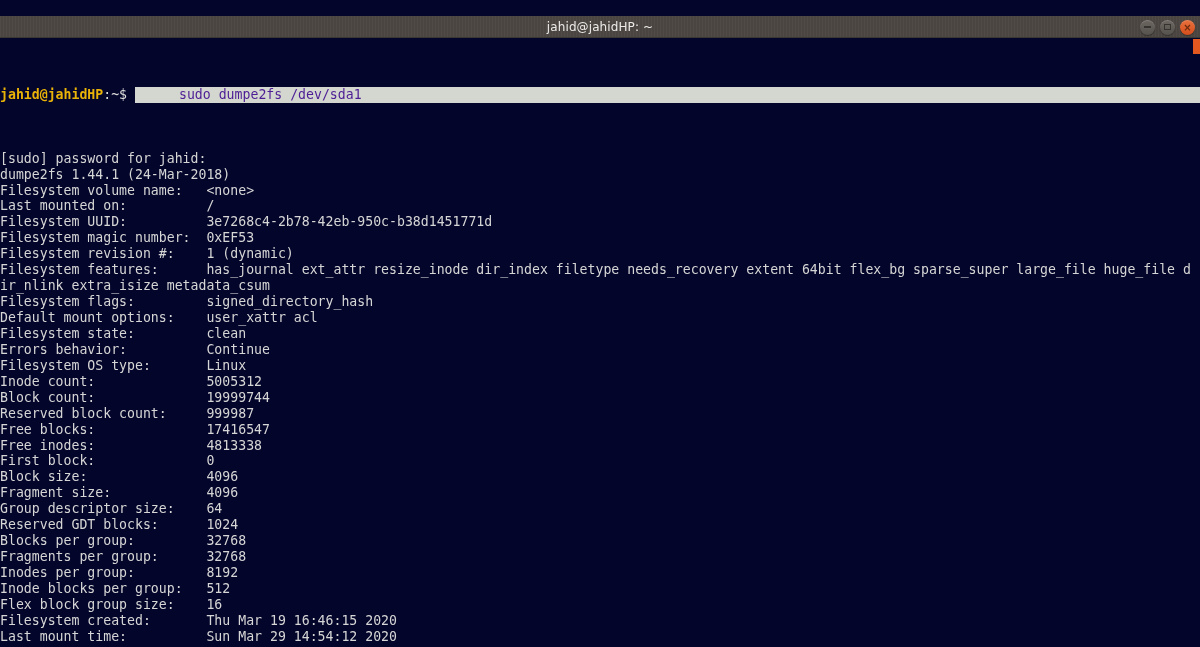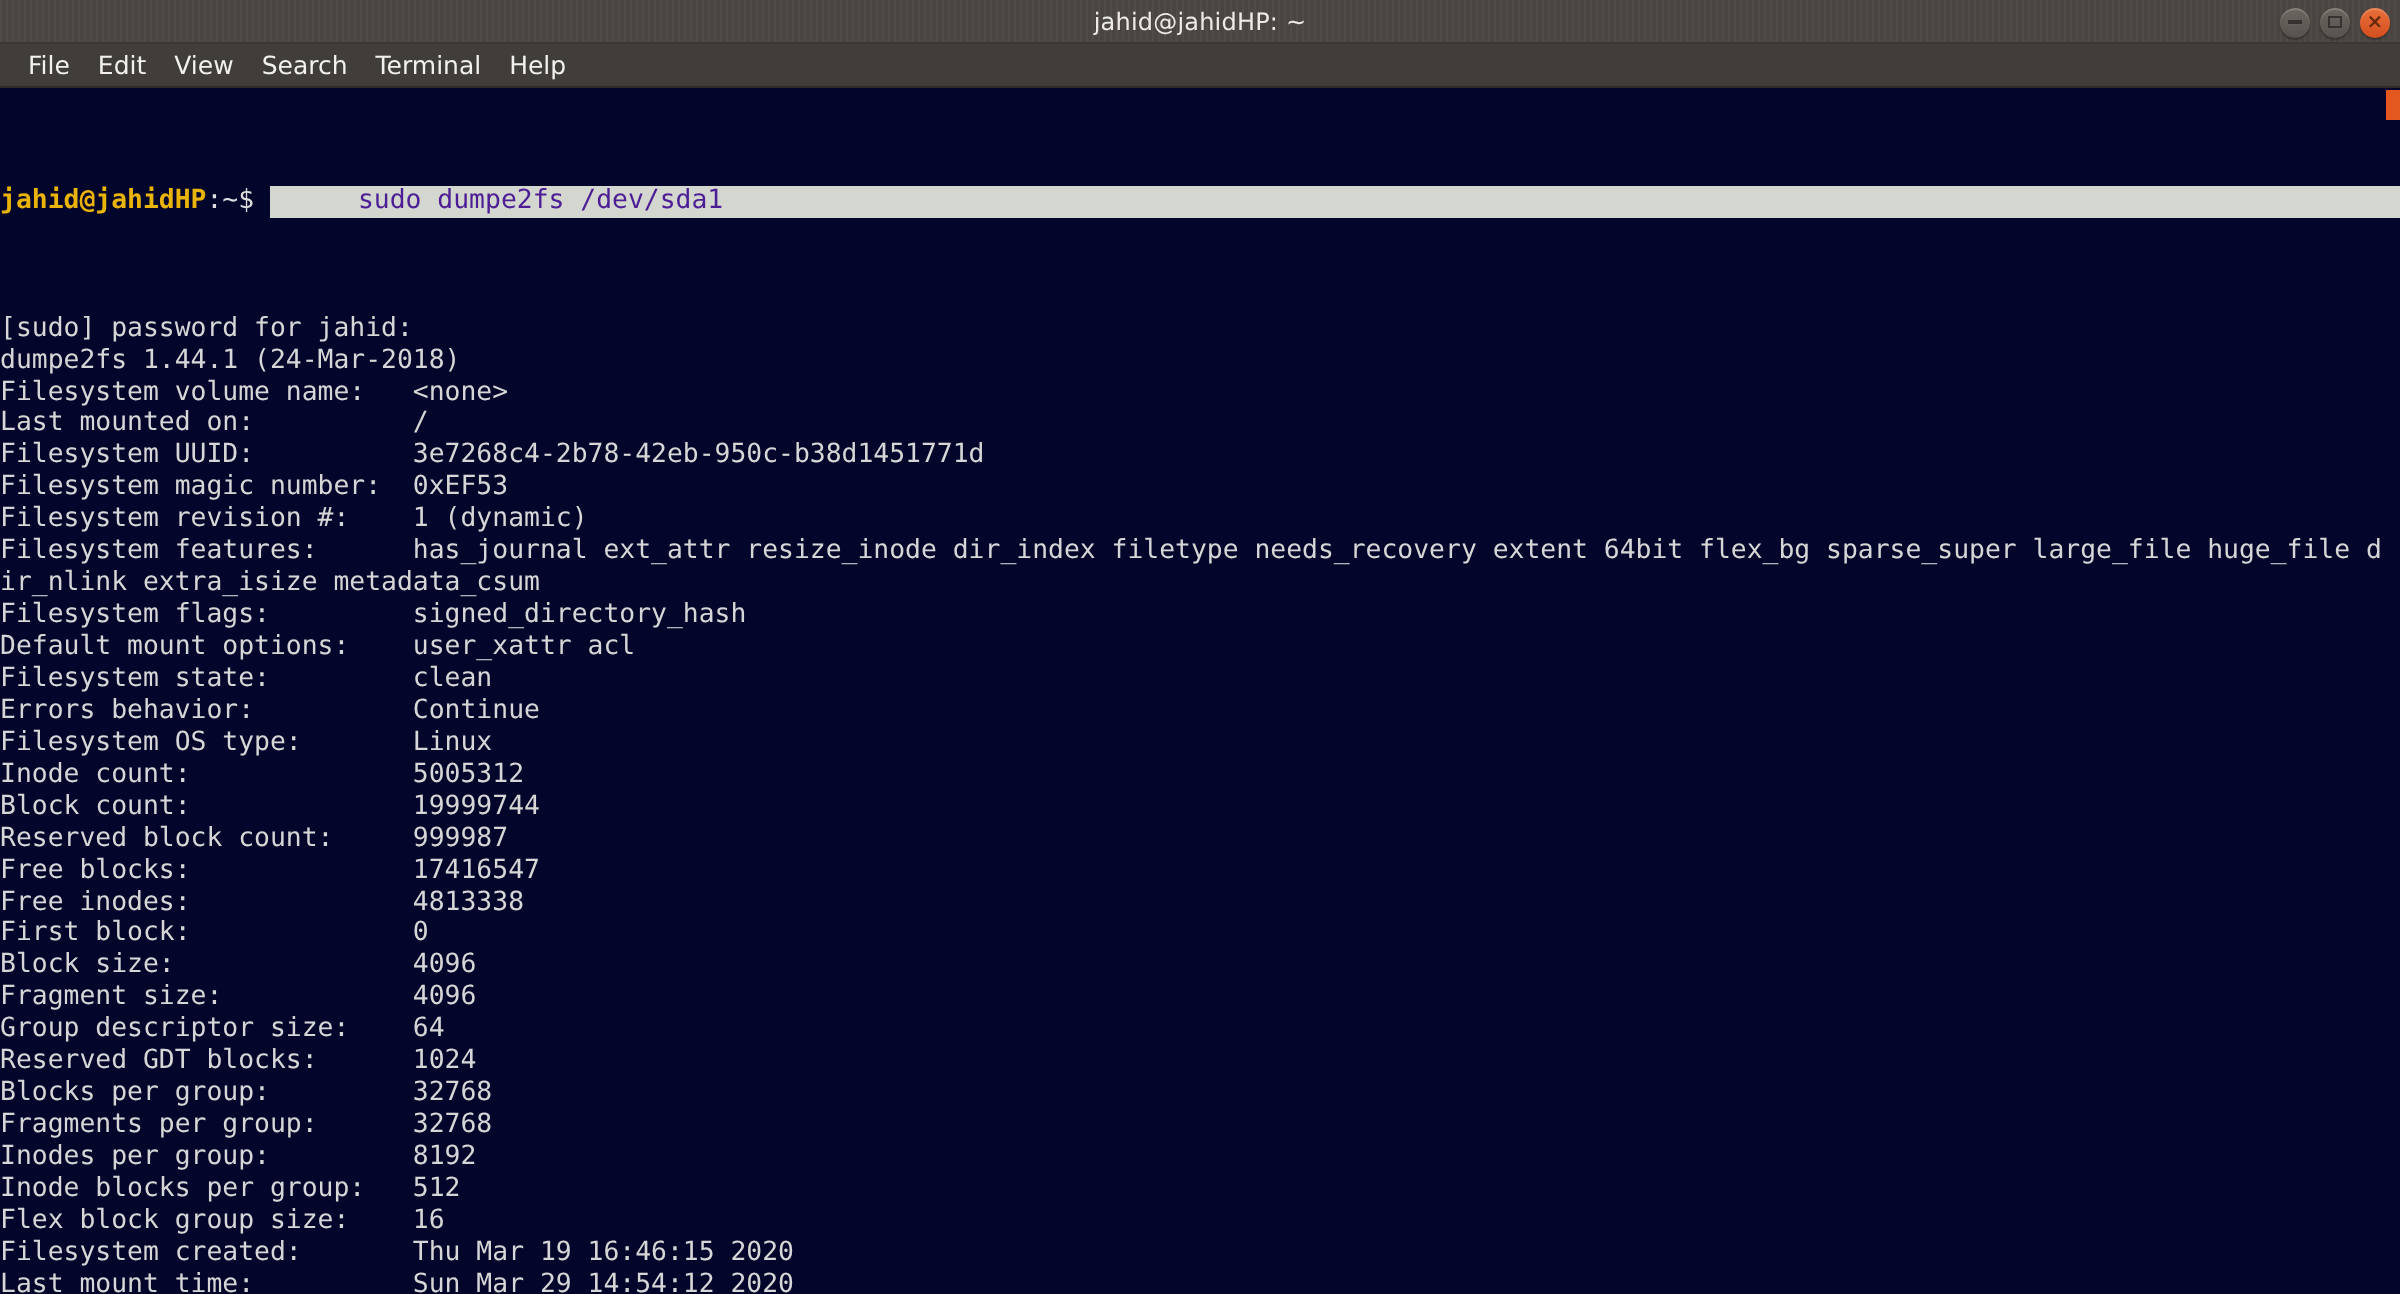--- a/index.html
+++ b/index.html
@@ -32,20 +32,21 @@
       repeating-linear-gradient(90deg,
         rgba(255,255,255,0.028) 0px,
         rgba(255,255,255,0.028) 1px,
         rgba(0,0,0,0.02) 1px,
         rgba(0,0,0,0.02) 3px);
     border-bottom: 1px solid #3b3733;
     display: flex;
     align-items: center;
     position: relative;
     box-sizing: border-box;
+    margin-top: 16px;
   }
   #window-title {
     position: absolute;
     left: 0; right: 0;
     text-align: center;
     font-family: "DejaVu Sans", "Liberation Sans", sans-serif;
     font-size: 12px;
     color: #ecebe9;
     letter-spacing: 0.1px;
     line-height: 22px;
@@ -180,28 +181,20 @@
       </div>
       <div class="winbtn max">
         <span class="glyph"></span>
       </div>
       <div class="winbtn close">
         <span class="glyph">×</span>
       </div>
     </div>
   </div>
 
-  <div id="menubar">
-    <div class="menu-item">File</div>
-    <div class="menu-item">Edit</div>
-    <div class="menu-item">View</div>
-    <div class="menu-item">Search</div>
-    <div class="menu-item">Terminal</div>
-    <div class="menu-item">Help</div>
-  </div>
 
   <div id="terminal">
     <div id="scroll-marker"></div>
     <div id="term-lines">
       
       <div class="tline" id="prompt-line"><span class="prompt-user">jahid@jahidHP</span><span class="prompt-path">:~$ </span><span class="cmd-selected" style="display: inline-block; width: 1058.02px;">sudo dumpe2fs /dev/sda1</span></div>
       
       <div id="output-lines"><div class="tline">[sudo] password for jahid:</div><div class="tline">dumpe2fs 1.44.1 (24-Mar-2018)</div><div class="tline">Filesystem volume name:   &lt;none&gt;</div><div class="tline">Last mounted on:          /</div><div class="tline">Filesystem UUID:          3e7268c4-2b78-42eb-950c-b38d1451771d</div><div class="tline">Filesystem magic number:  0xEF53</div><div class="tline">Filesystem revision #:    1 (dynamic)</div><div class="tline">Filesystem features:      has_journal ext_attr resize_inode dir_index filetype needs_recovery extent 64bit flex_bg sparse_super large_file huge_file d</div><div class="tline">ir_nlink extra_isize metadata_csum</div><div class="tline">Filesystem flags:         signed_directory_hash </div><div class="tline">Default mount options:    user_xattr acl</div><div class="tline">Filesystem state:         clean</div><div class="tline">Errors behavior:          Continue</div><div class="tline">Filesystem OS type:       Linux</div><div class="tline">Inode count:              5005312</div><div class="tline">Block count:              19999744</div><div class="tline">Reserved block count:     999987</div><div class="tline">Free blocks:              17416547</div><div class="tline">Free inodes:              4813338</div><div class="tline">First block:              0</div><div class="tline">Block size:               4096</div><div class="tline">Fragment size:            4096</div><div class="tline">Group descriptor size:    64</div><div class="tline">Reserved GDT blocks:      1024</div><div class="tline">Blocks per group:         32768</div><div class="tline">Fragments per group:      32768</div><div class="tline">Inodes per group:         8192</div><div class="tline">Inode blocks per group:   512</div><div class="tline">Flex block group size:    16</div><div class="tline">Filesystem created:       Thu Mar 19 16:46:15 2020</div><div class="tline">Last mount time:          Sun Mar 29 14:54:12 2020</div></div>
     </div>
   </div>

